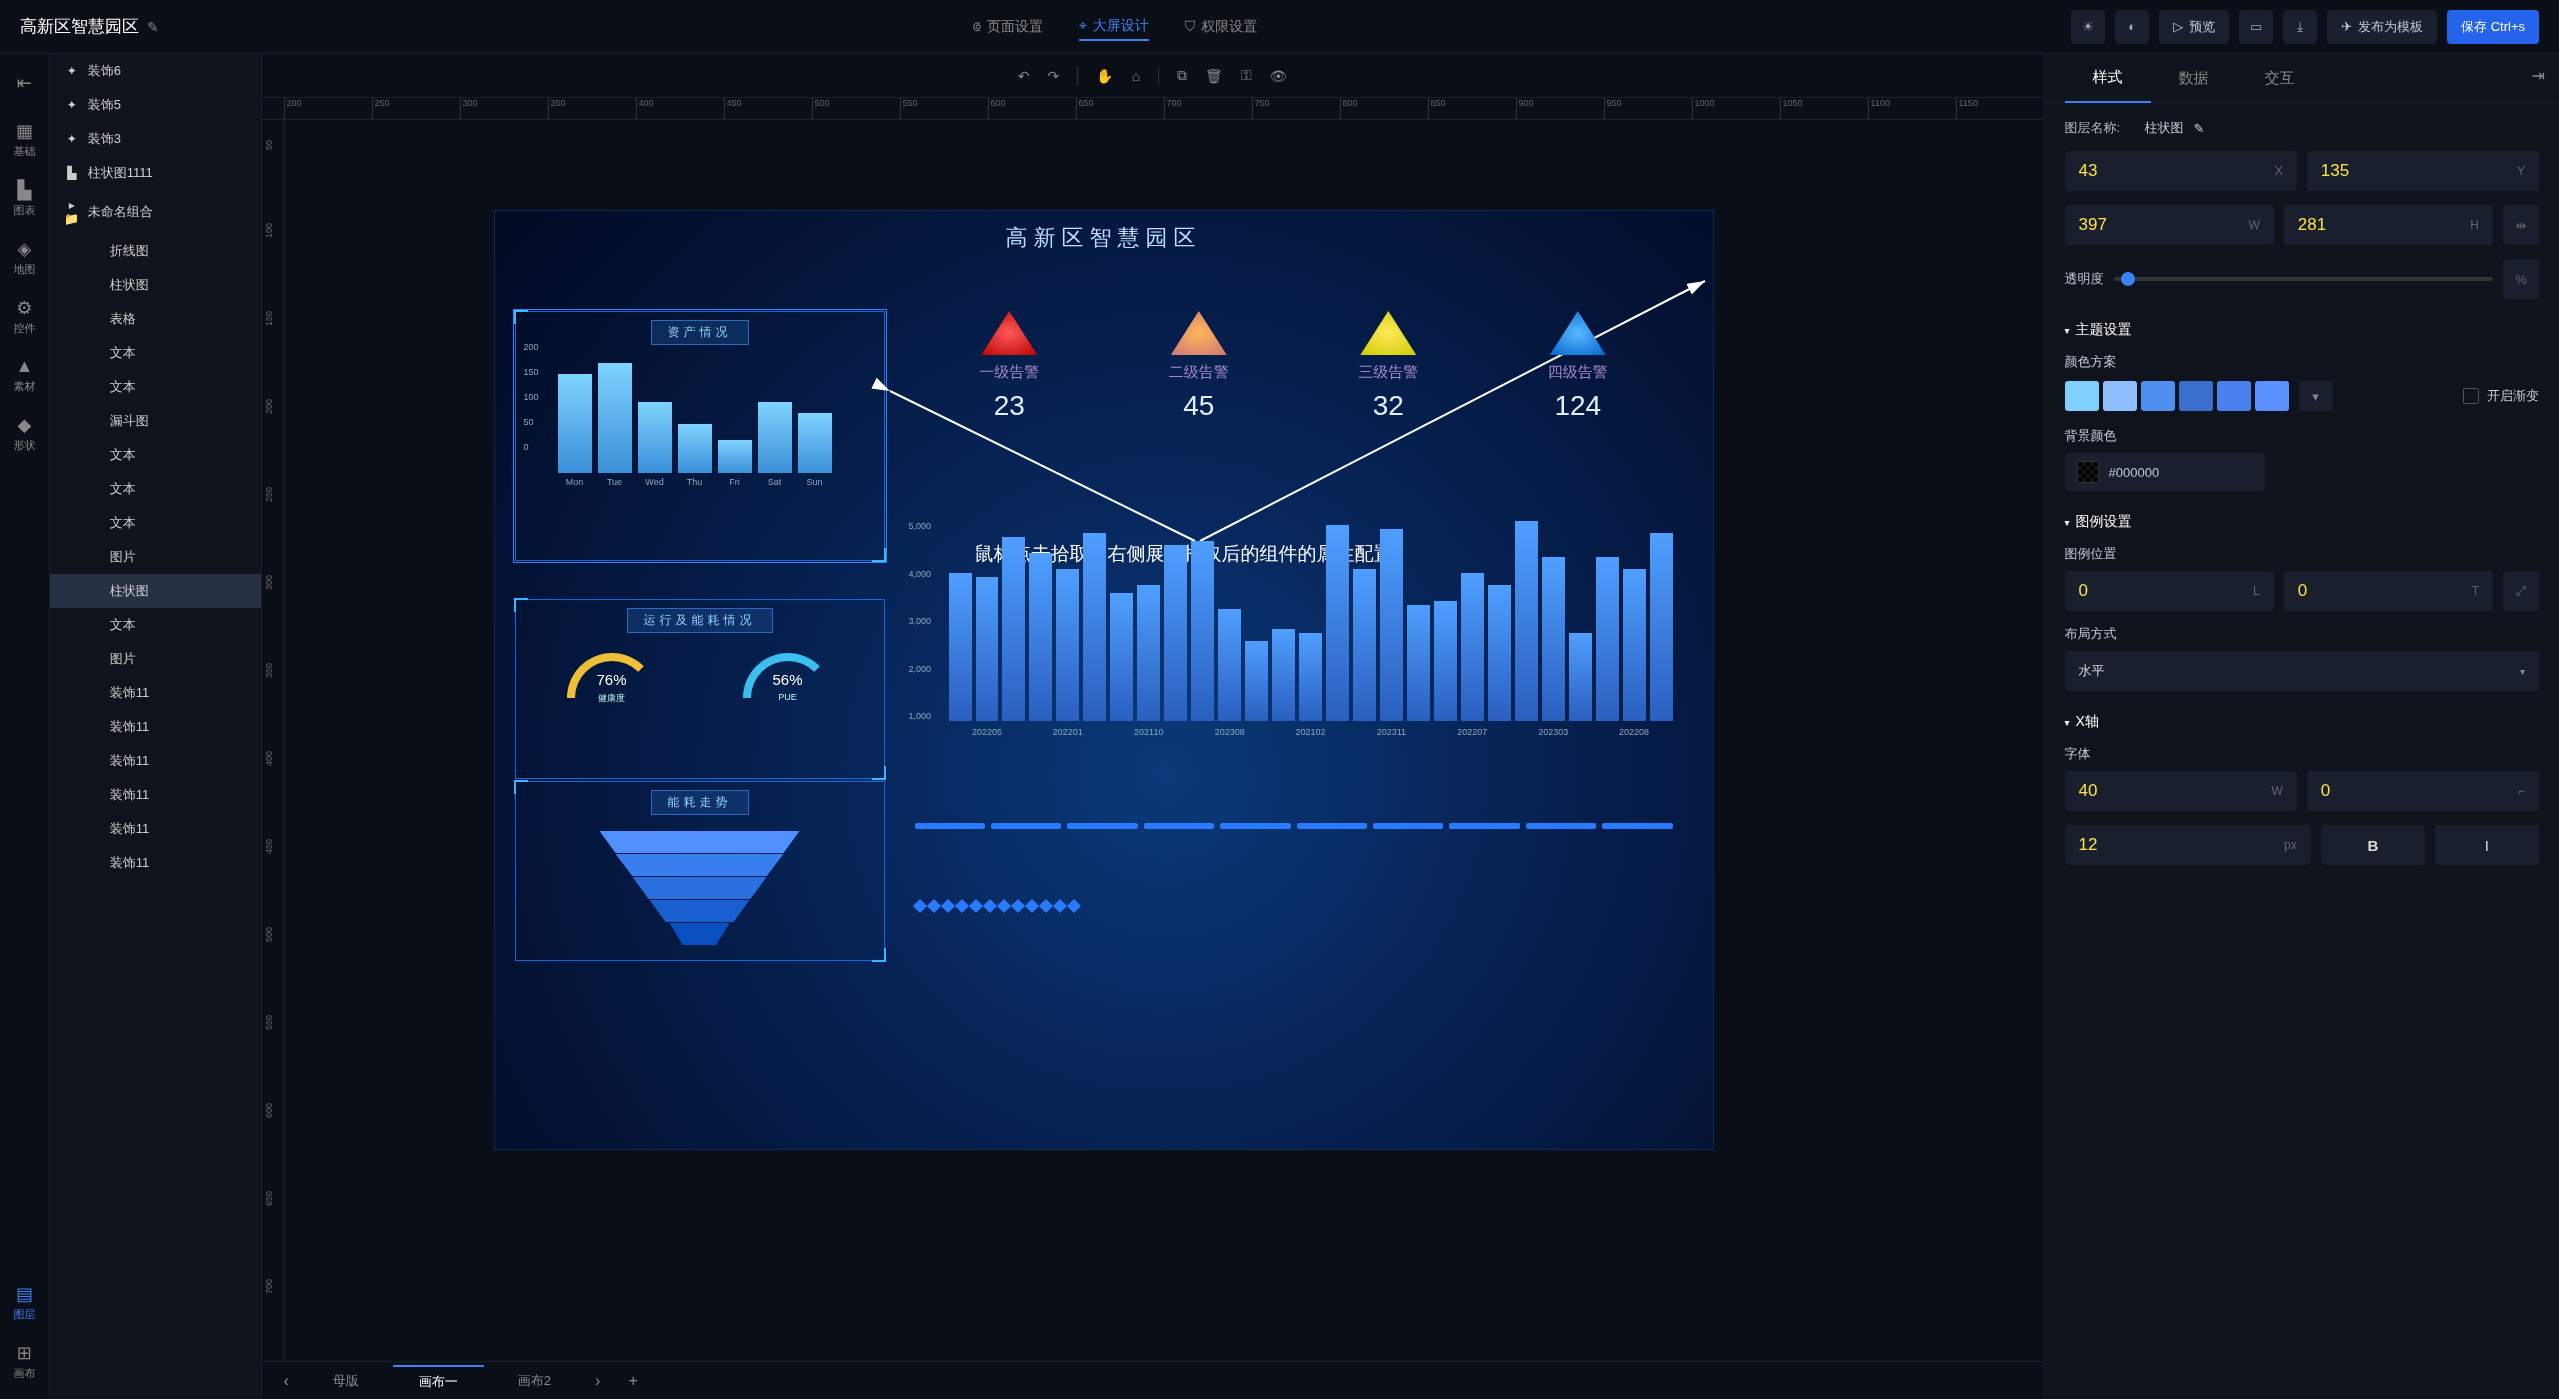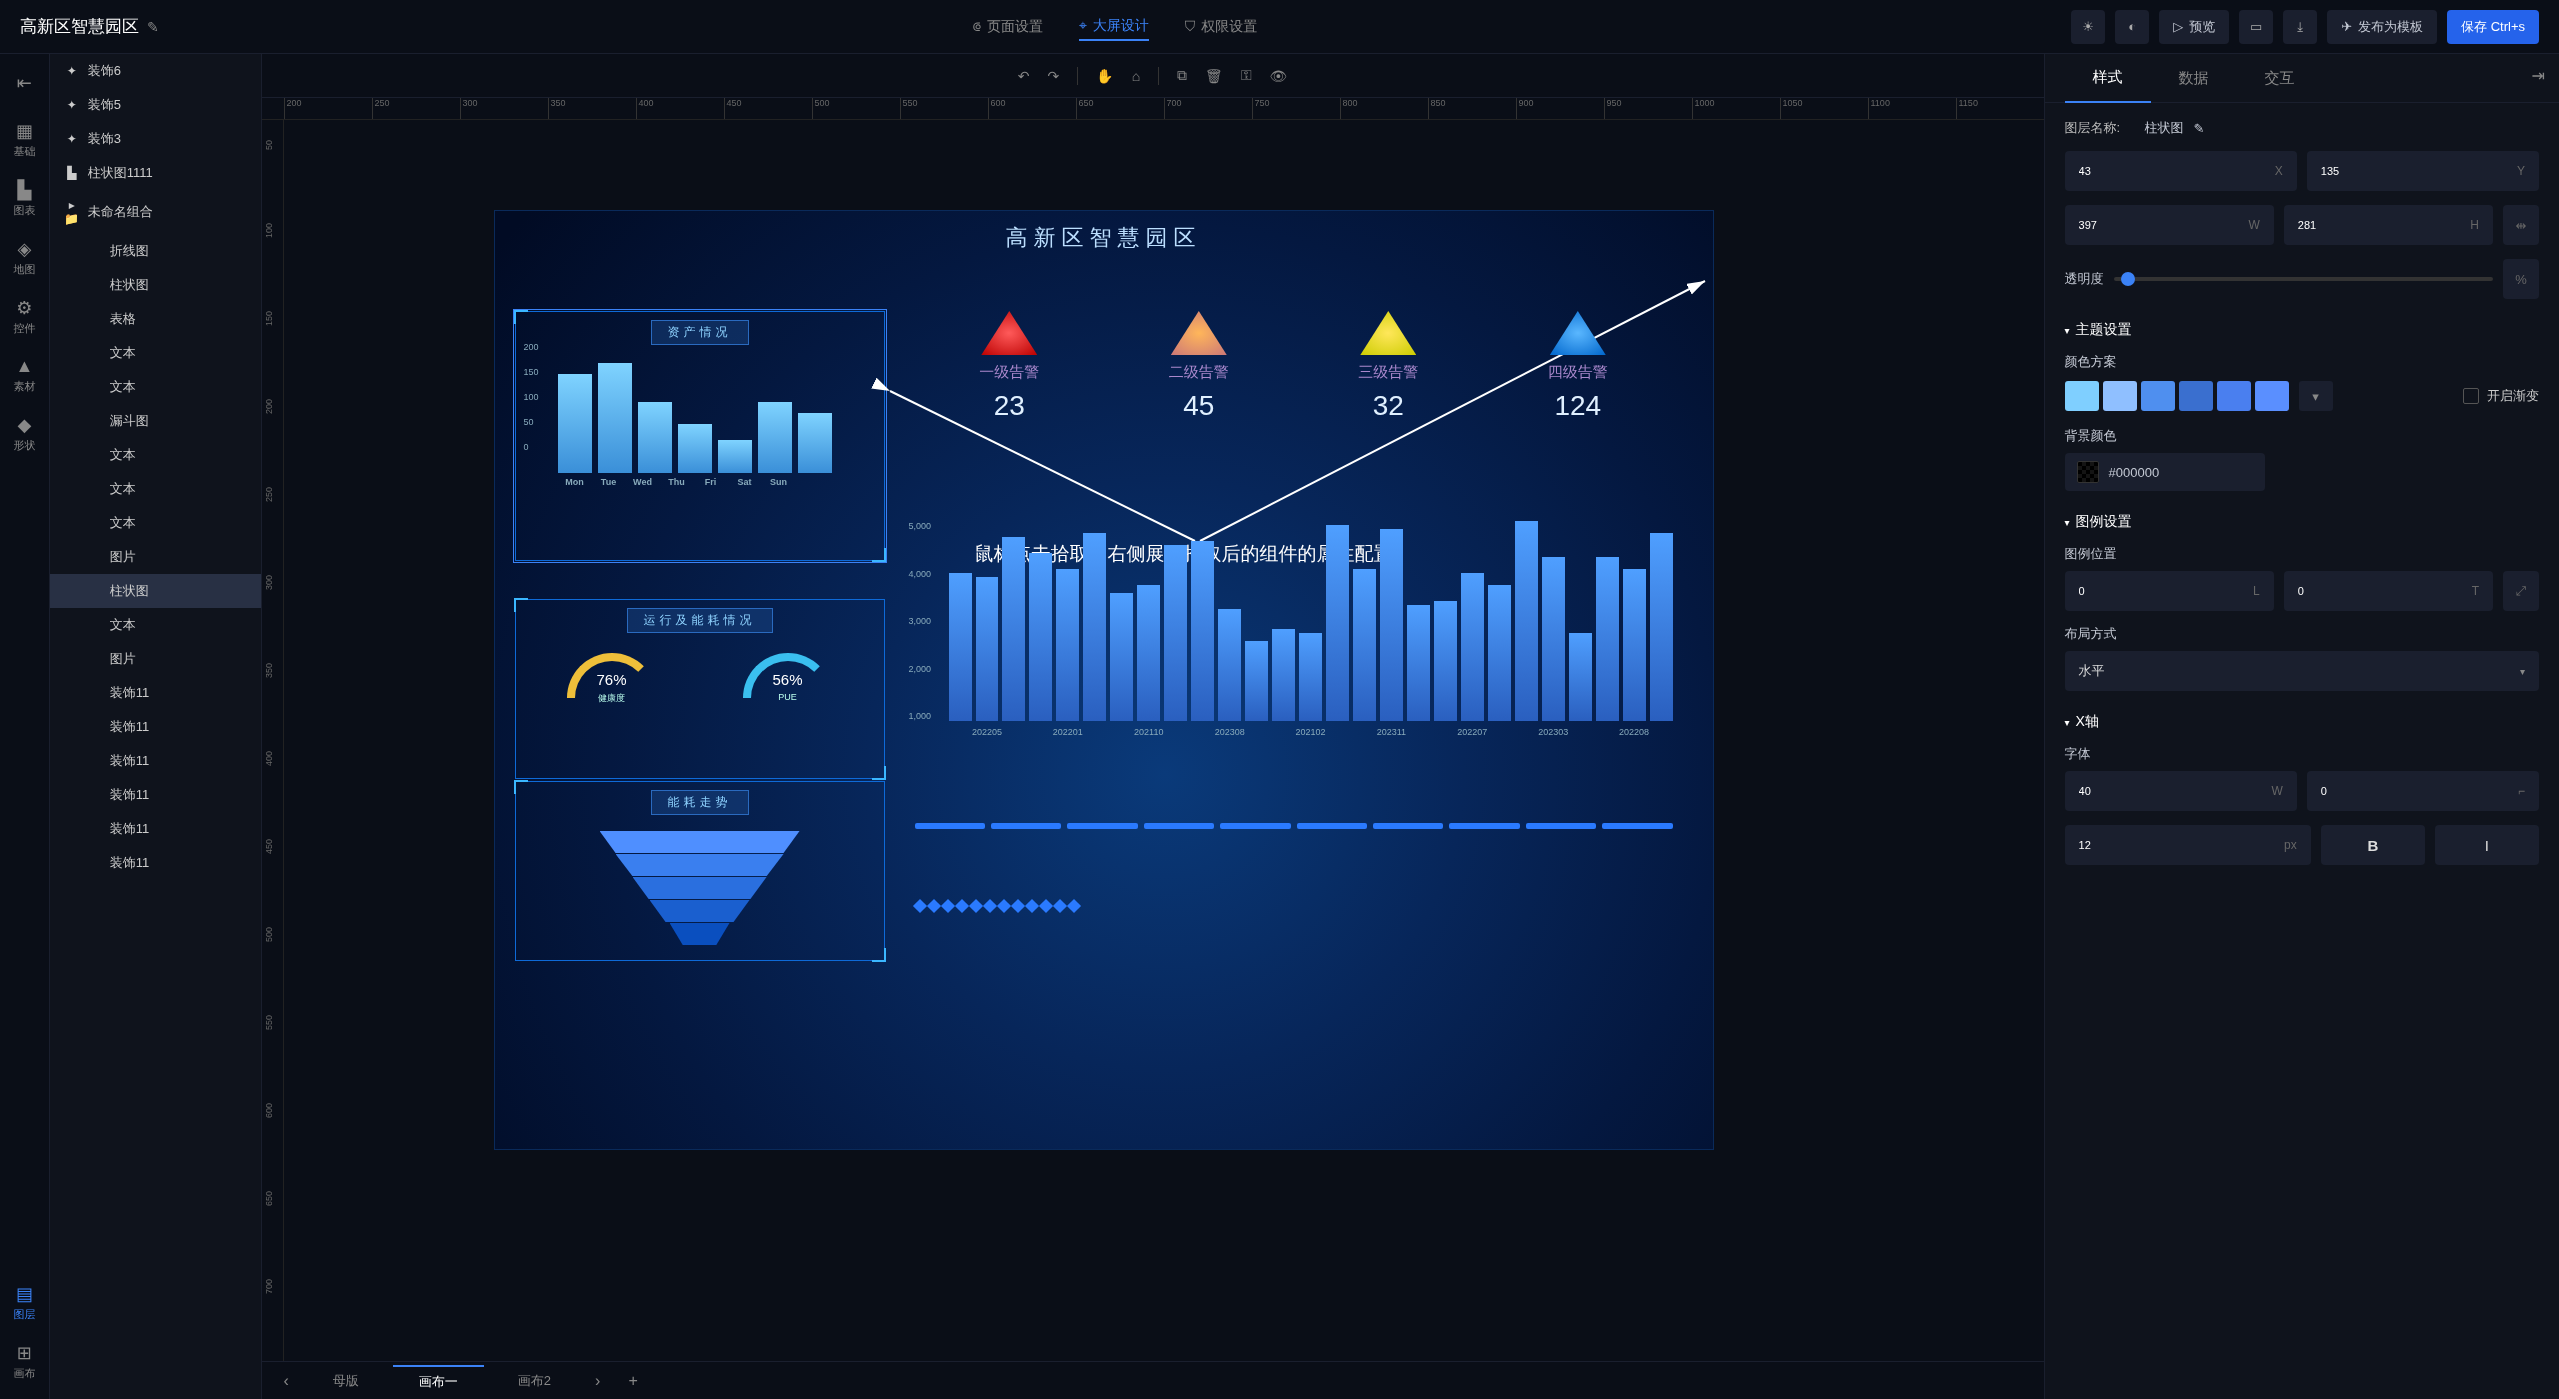--- a/index.html
+++ b/index.html
@@ -98,21 +98,21 @@
 .panel-box::after { bottom:-2px; right:-2px; border-left:none; border-top:none; }
 .panel-title {
   text-align: center; color: #8fd3ff; font-size: 12px; letter-spacing: 4px;
   padding: 3px 16px; background: rgba(30,80,150,.4); display: inline-block;
   position: relative; left: 50%; transform: translateX(-50%);
   border: 1px solid #2a6abf;
 }
 
 .mini-bars { display: flex; align-items: flex-end; gap: 6px; height: 110px; margin-top: 18px; padding: 0 6px; }
 .mini-bars .bar { width: 34px; background: linear-gradient(#7fd3ff,#3a8fd8); }
-.mini-axis { display: flex; padding: 4px 6px 0; font-weight: bold; }
+.mini-axis { display: flex; gap: 6px; padding: 4px 6px 0; }
 .mini-axis span { width: 34px; color: #8ab; font-size: 9px; text-align: center; }
 .y-ticks { position: absolute; left: 8px; top: 30px; display: flex; flex-direction: column; justify-content: space-between; height: 110px; }
 .y-ticks span { font-size: 9px; color: #8ab; }
 
 .alarms { position: absolute; top: 100px; left: 420px; right: 40px; display: flex; justify-content: space-around; }
 .alarm { text-align: center; color: #bcdfff; }
 .alarm .ic { width: 56px; height: 44px; margin: 0 auto 8px; position: relative; }
 .alarm .ic::before { content:''; position:absolute; inset:0; clip-path: polygon(50% 0, 100% 100%, 0 100%); }
 .alarm:nth-child(1) .ic::before { background: radial-gradient(#ff5a5a, #b00); }
 .alarm:nth-child(2) .ic::before { background: radial-gradient(#ffb65a, #c77); }
@@ -173,21 +173,21 @@
 
 .rp-body { padding: 16px 20px; font-size: 13px; }
 .field-row { display: flex; align-items: center; gap: 10px; margin-bottom: 14px; }
 .field-row .lbl { color: #bbb; width: 70px; }
 .num-input {
   flex: 1; height: 40px; background: #1a1f2e; border-radius: 4px;
   display: flex; align-items: center; padding: 0 14px; justify-content: space-between;
 }
 .num-input .unit { color: #666; font-size: 12px; }
 .num-input input {
-  background: transparent; border: none; color: #ffffff; width: 70px; font-size: 11px; outline: none;
+  background: transparent; border: none; color: #fde047; width: 70px; font-size: 17px; outline: none;
 }
 .lock-ic { width: 36px; height: 40px; background: #1a1f2e; border-radius: 4px; display: flex; align-items: center; justify-content: center; color: #666; }
 
 .section-head {
   display: flex; align-items: center; gap: 6px; font-size: 14px; color: #fff; font-weight: 500;
   margin: 22px 0 14px; cursor: pointer;
 }
 .section-head .chev { font-size: 10px; }
 
 .swatches { display: flex; gap: 4px; align-items: center; }

